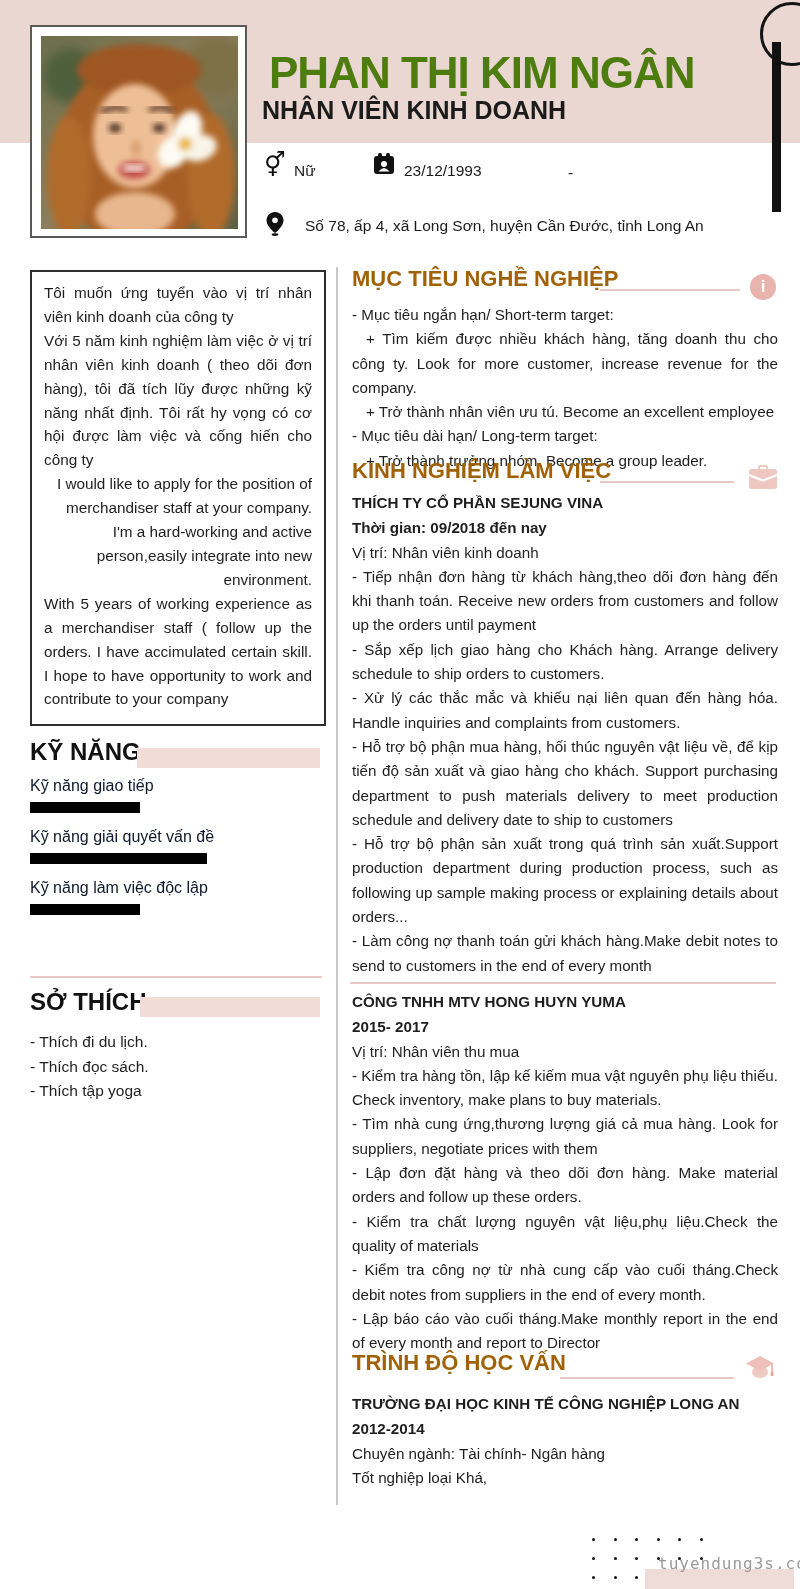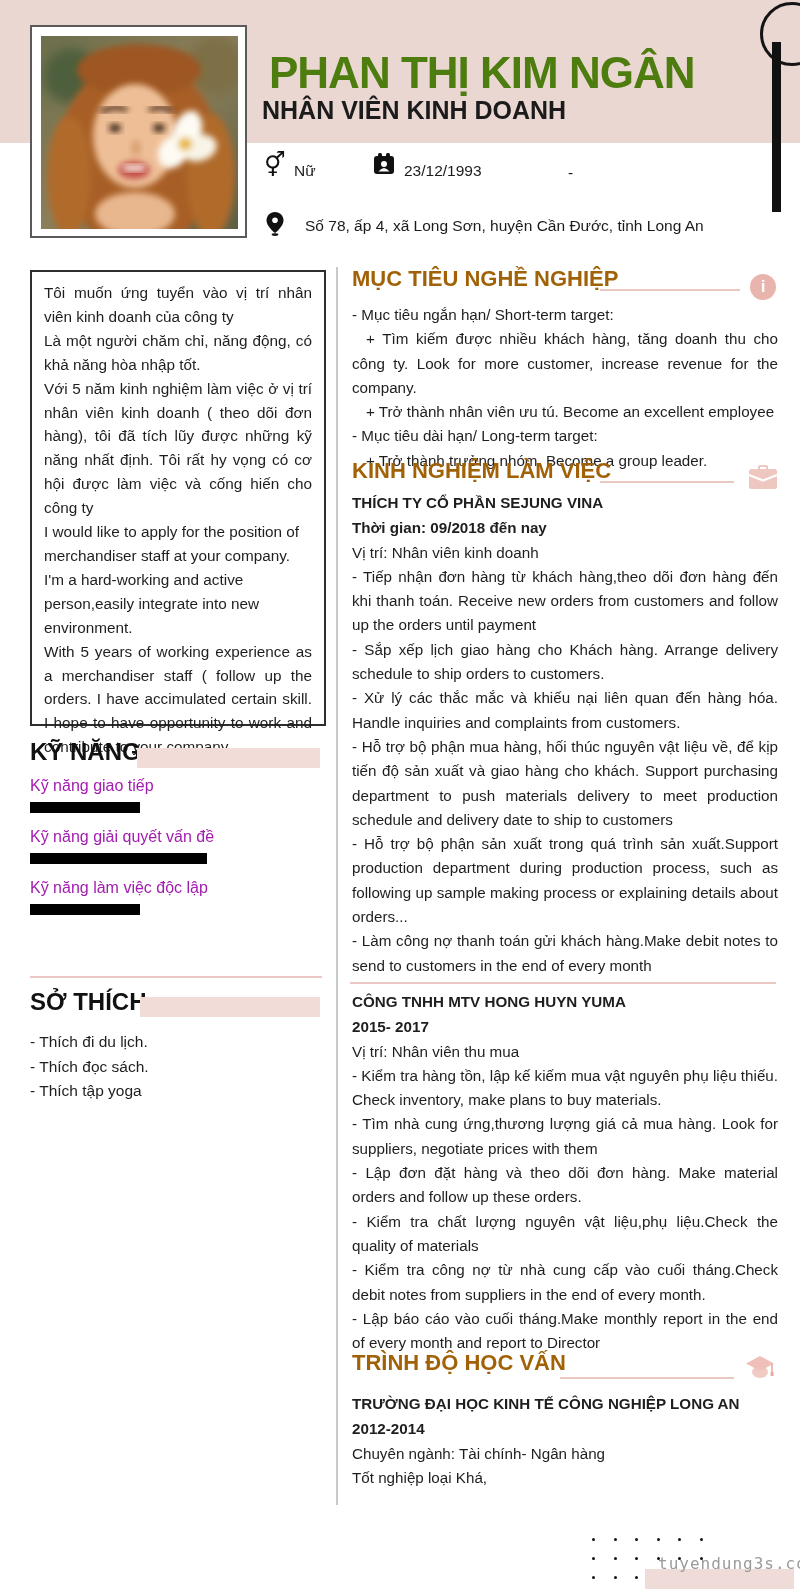--- a/index.html
+++ b/index.html
@@ -22,25 +22,25 @@
   .lbl-gender{left:294px;top:162px;}
   .icon-cal{position:absolute;left:373px;top:153px;}
   .lbl-dob{left:404px;top:162px;}
   .lbl-phone{left:568px;top:164px;}
   .icon-pin{position:absolute;left:266px;top:212px;}
   .lbl-address{left:293px;top:217px;margin-left:12px;}
   
   .intro-box{position:absolute;left:22px;top:270px;width:296px;height:456px;border:2px solid #2e2e2e;
              box-sizing:border-box;padding:9px 12px;font-size:15.3px;line-height:23.9px;margin-left:8px;}
   .intro-box p{margin:0;text-align:justify;}
-  .intro-box p.noj{text-align:left;}
+  .intro-box p.noj{text-align:right;}
   .side-heading{position:absolute;font-size:24px;font-weight:700;color:#111;white-space:nowrap;}
   .heading-block{position:absolute;background:#f2dcd8;}
   .skills-list{position:absolute;left:30px;top:776px;width:290px;}
-  .skill-label{font-size:16px;line-height:20px;margin-bottom:6px;color:#a21caf;}
+  .skill-label{font-size:16px;line-height:20px;margin-bottom:6px;color:#0f172a;}
   .skill-bar{height:11px;background:#000;margin-bottom:14px;}
   .divider-pink{position:absolute;background:#e9c7c2;}
   .hobby-list{position:absolute;left:30px;top:1030px;width:290px;font-size:15.5px;line-height:24.5px;}
   .hobby-list div{white-space:nowrap;}
   
   .vdivider{position:absolute;left:336px;top:267px;width:2px;height:1238px;background:#c9c9c9;}
   .r-heading{position:absolute;left:352px;font-size:22px;font-weight:700;color:#a16207;white-space:nowrap;}
   .r-underline{position:absolute;height:2px;background:#e9c7c2;}
   .r-body{position:absolute;left:352px;width:426px;font-size:15.2px;line-height:24.3px;}
   .r-body p{margin:0;text-align:justify;}
@@ -128,21 +128,20 @@
     <svg width="18" height="24" viewBox="0 0 18 24">
       <path d="M9 0 C4 0 0.5 3.8 0.5 8.4 c0 5.8 8.5 12.6 8.5 12.6 s8.5 -6.8 8.5 -12.6 C17.5 3.8 14 0 9 0 z" fill="#111"></path>
       <circle cx="9" cy="8.2" r="2.8" fill="#fff"></circle>
       <ellipse cx="9" cy="22.6" rx="3.4" ry="1.4" fill="#111"></ellipse>
     </svg>
   </span>
   <span class="info-item lbl-address">Số 78, ấp 4, xã Long Sơn, huyện Cần Đước, tỉnh Long An</span>
 
   <div class="intro-box">
     <p>Tôi muốn ứng tuyển vào vị trí nhân viên kinh doanh của công ty</p>
-    <p>Là một người chăm chỉ, năng động, có khả năng hòa nhập tốt.</p>
     <p>Với 5 năm kinh nghiệm làm việc ở vị trí nhân viên kinh doanh ( theo dõi đơn hàng), tôi đã tích lũy được những kỹ năng nhất định. Tôi rất hy vọng có cơ hội được làm việc và cống hiến cho công ty</p>
     <p class="noj">I would like to apply for the position of merchandiser staff  at your company.</p>
     <p class="noj">I'm a hard-working and active person,easily integrate into new environment.</p>
     <p>With 5 years of working experience as a merchandiser staff ( follow up the orders.  I have accimulated certain skill. I hope to have opportunity to work and  contribute to your company</p>
   </div>
 
   <div class="side-heading" style="left:30px;top:738px;">KỸ NĂNG</div>
   <div class="heading-block" style="left:137px;top:748px;width:183px;height:20px;"></div>
 
   <div class="skills-list">

